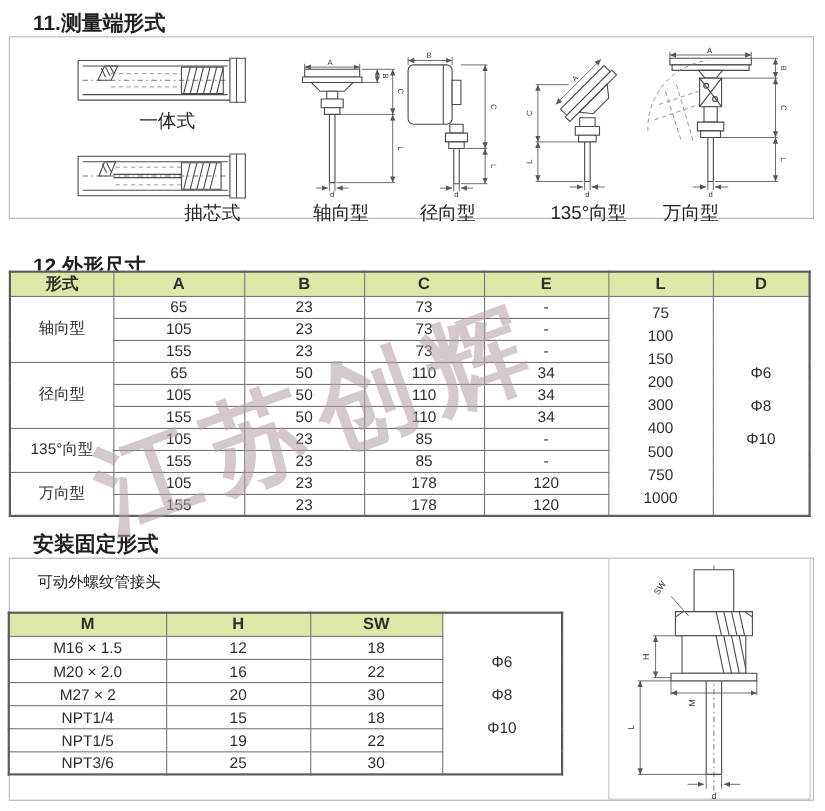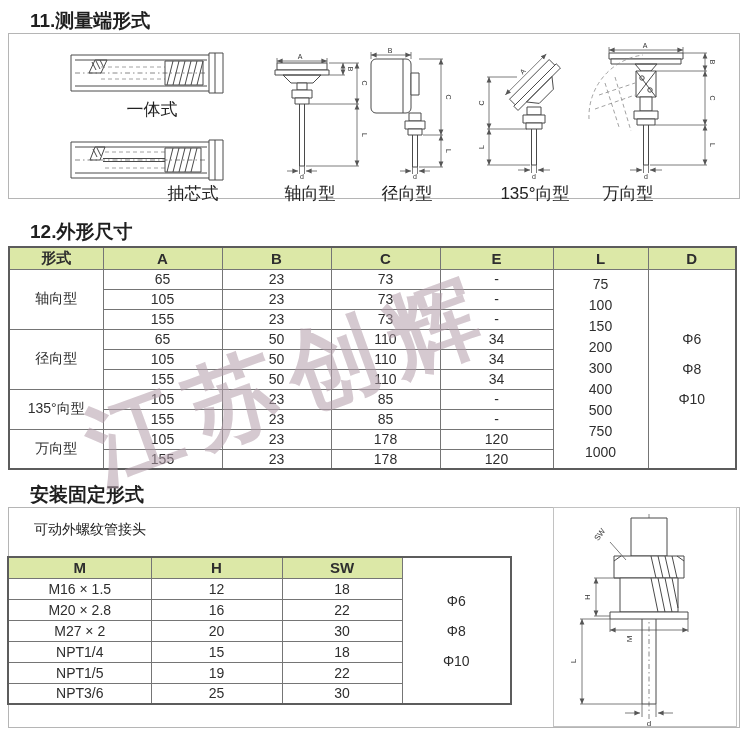--- a/index.html
+++ b/index.html
@@ -176,21 +176,21 @@
     <path class="dim" marker-start="url(#as)" marker-end="url(#ae)" d="M126,10 V28"></path>
     <text class="dt" transform="rotate(90 131,19)" x="131" y="19" text-anchor="middle">B</text>
     <path class="dim" marker-start="url(#as)" marker-end="url(#ae)" d="M126,28 V82"></path>
     <text class="dt" transform="rotate(90 131,55)" x="131" y="55" text-anchor="middle">C</text>
     <path class="dim" marker-start="url(#as)" marker-end="url(#ae)" d="M126,82 V122"></path>
     <text class="dt" transform="rotate(90 131,102)" x="131" y="102" text-anchor="middle">L</text>
   </svg>
   <div class="dlabel" style="left:619px; top:148px;">万向型</div>
 </div>
 
-<div class="sec-title" style="left:30px; top:219px;">12.外形尺寸</div>
+<div class="sec-title" style="left:30px; top:229px;">12.外形尺寸</div>
 
 <table class="dims" id="t1" style="left:8px; top:246px; width:727px;">
   <colgroup>
     <col style="width:94px">
       <col style="width:119px">
       <col style="width:109px">
     <col style="width:109px">
       <col style="width:113px">
       <col style="width:95px">
     <col style="width:88px">
@@ -313,21 +313,21 @@
           <div>Φ8</div>
       <div>Φ10</div>
     </td>
   </tr>
   <tr class="r">
     <td>M16 × 1.5</td>
     <td>12</td>
     <td>18</td>
   </tr>
   <tr class="r">
-    <td>M20 × 2.8</td>
+    <td>M20 × 2.0</td>
     <td>16</td>
     <td>22</td>
   </tr>
   <tr class="r">
     <td>M27 × 2</td>
     <td>20</td>
     <td>30</td>
   </tr>
   <tr class="r">
     <td>NPT1/4</td>

